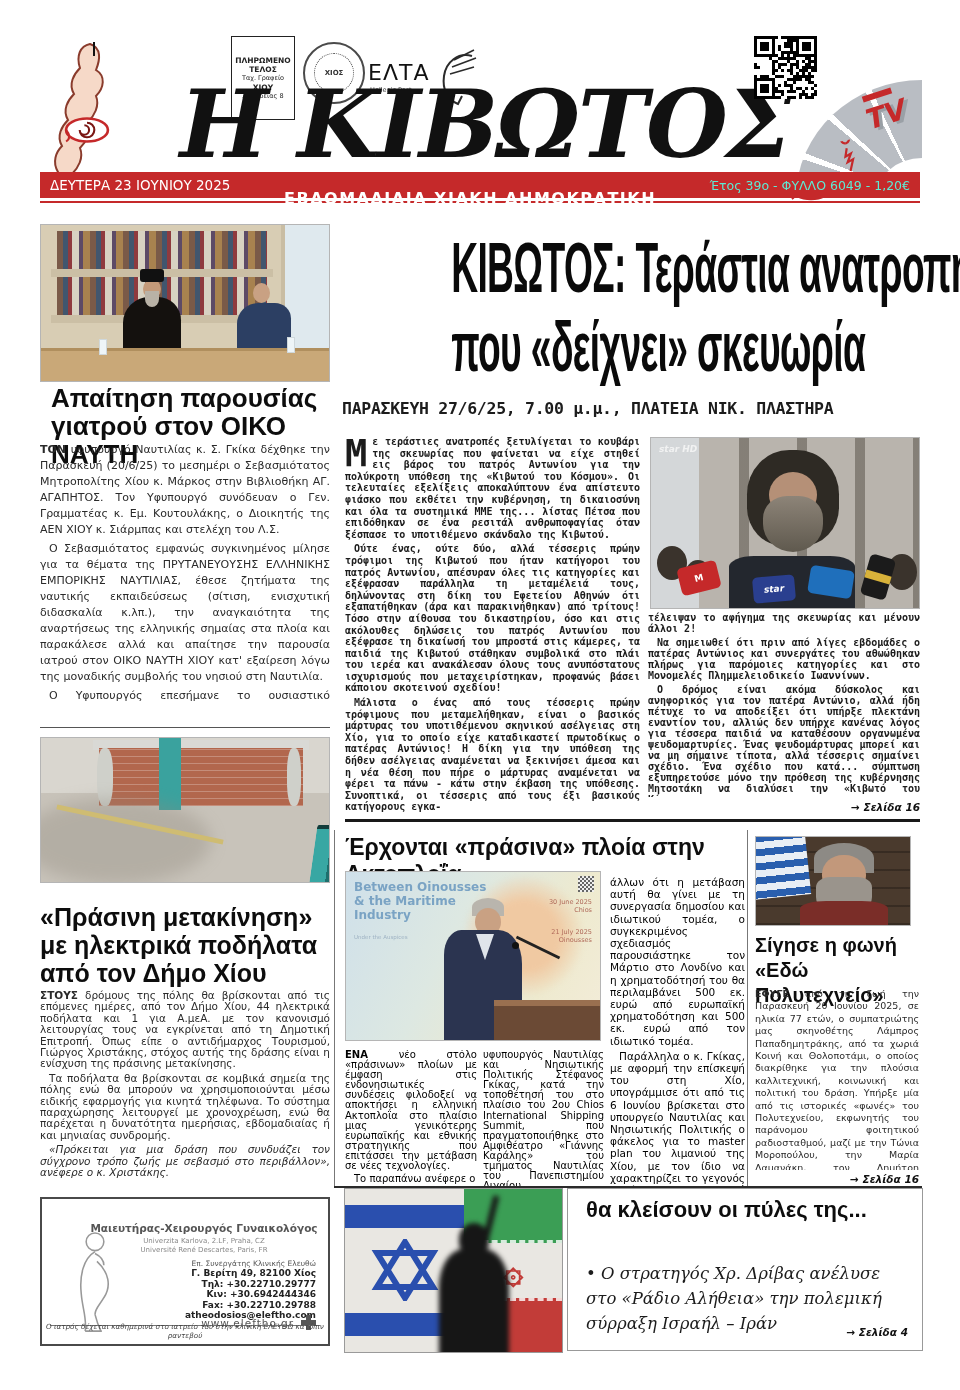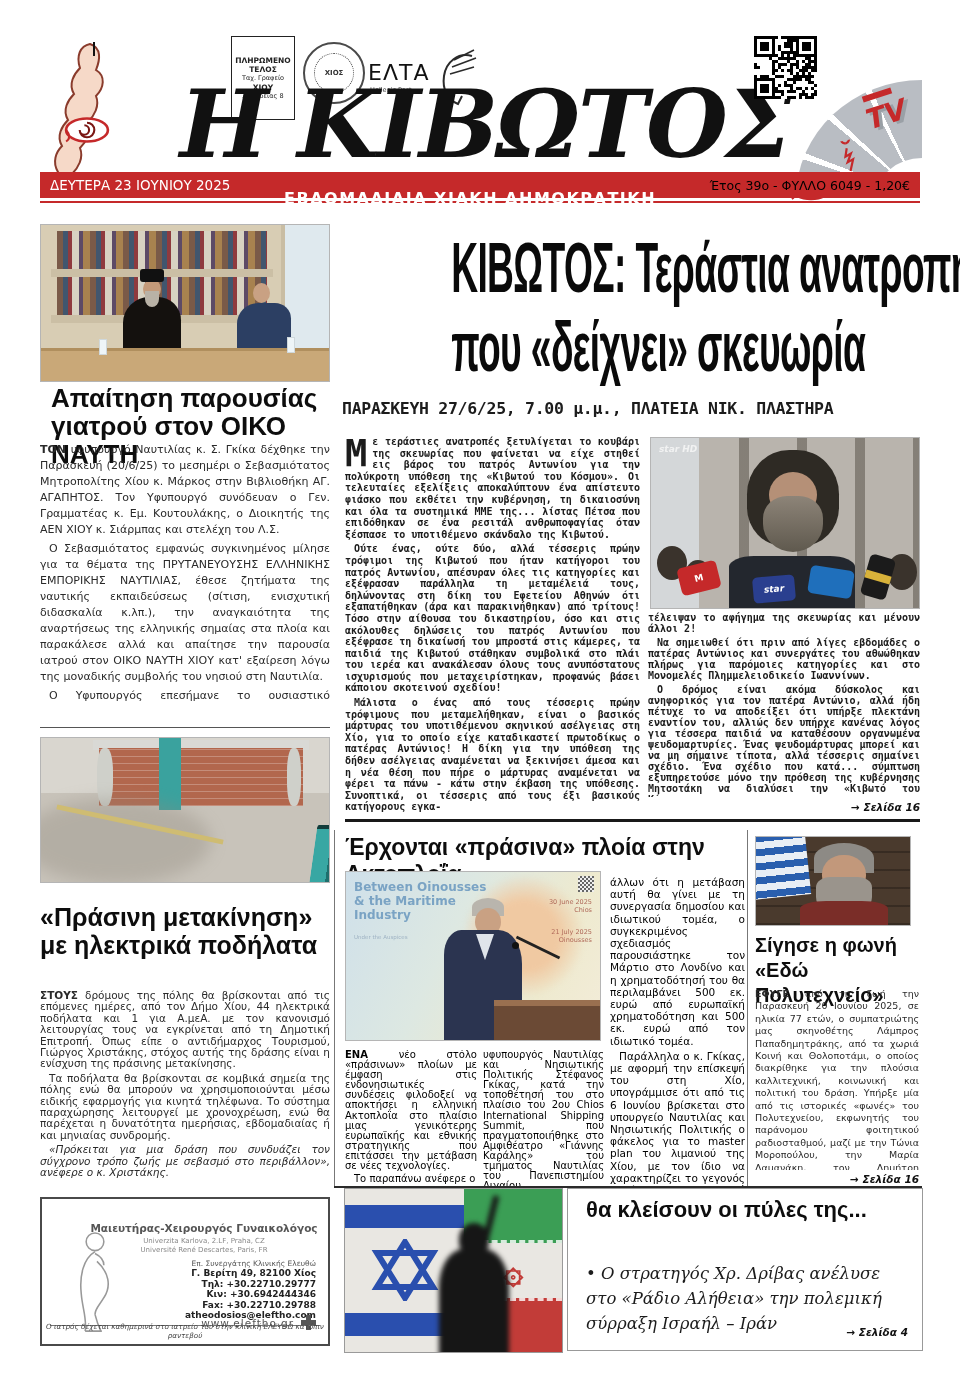--- a/index.html
+++ b/index.html
@@ -38,21 +38,21 @@
     border-top-left-radius:100% 100%;}
   #tvlogo{left:866px;top:98px;transform:rotate(-18deg);font-weight:700;font-style:italic;font-size:28px;
     color:#c5292a;text-shadow:3px 3px 0 #9aa0a6;z-index:3;}
   #tvbar{left:862px;top:92px;width:30px;height:6px;background:#c5292a;transform:rotate(-18deg);z-index:3;}
   #mascot{left:838px;top:140px;z-index:3;transform:rotate(-12deg);}
   #eye-fan{left:790px;top:176px;width:42px;height:25px;z-index:3;}
   #banner{left:40px;top:172px;width:880px;height:26px;background:#c5292a;display:flex;align-items:center;
     padding:0 10px;box-sizing:border-box;z-index:4;}
   #banner .bd{color:#fff;font-size:13.5px;}
   #banner .bt{flex:1;text-align:center;color:#fff;font-weight:700;font-size:16px;letter-spacing:1.5px;margin-top:45px;}
-  #banner .bi{color:#000000;font-size:12.5px;}
+  #banner .bi{color:#5eead4;font-size:12.5px;}
   #banner-underline{left:40px;top:201px;width:880px;height:2px;background:#c5292a;}
   
   .photo{position:absolute;overflow:hidden;border:1px solid #b5b5b5;box-sizing:border-box;}
   
   #ph-lib{left:40px;top:224px;width:290px;height:158px;background:#d8cdb4;}
   .bkrow{position:absolute;left:16px;width:210px;height:38px;
     background:repeating-linear-gradient(90deg,#7a5a48 0 6px,#41566e 6px 11px,#8f3a3e 11px 15px,#d8d2c2 15px 22px,#5d4a66 22px 26px,#a8824f 26px 33px);}
   #bkrow1{top:6px;} #bkrow2{top:52px;}
   .shelfbar{position:absolute;left:10px;width:222px;height:8px;background:#cbbfa5;}
   #shbar1{top:44px;} #shbar2{top:90px;}
@@ -556,20 +556,21 @@
     <div class="dock"></div>
     <div class="dock"></div>
     <div class="dock"></div>
     <div class="dock"></div>
     <div class="dock"></div>
   </div>
 
   <div class="abs" id="t-bikes">
     <div>«Πράσινη μετακίνηση»</div>
     <div>με ηλεκτρικά ποδήλατα</div>
+    <div>από τον Δήμο Χίου</div>
   </div>
   <div class="abs tx jtxt" id="b-bikes">
     <p class="pfirst"><span class="lead">ΣΤΟΥΣ</span> <span>δρόμους της πόλης θα βρίσκονται από τις επόμενες ημέρες, από τον Δήμο Χίου, 44 ηλεκτρικά ποδήλατα και 1 για Α.μεΑ. με τον κανονισμό λειτουργίας τους να εγκρίνεται από τη Δημοτική Επιτροπή. Όπως είπε ο αντιδήμαρχος Τουρισμού, Γιώργος Χριστάκης, στόχος αυτής της δράσης είναι η ενίσχυση της πράσινης μετακίνησης.</span></p>
     <p>Τα ποδήλατα θα βρίσκονται σε κομβικά σημεία της πόλης ενώ θα μπορούν να χρησιμοποιούνται μέσω ειδικής εφαρμογής για κινητά τηλέφωνα. Το σύστημα παραχώρησης λειτουργεί με χρονοχρέωση, ενώ θα παρέχεται η δυνατότητα ημερήσιας, εβδομαδιαίας ή και μηνιαίας συνδρομής.</p>
     <p class="quote">«Πρόκειται για μια δράση που συνδυάζει τον σύγχρονο τρόπο ζωής με σεβασμό στο περιβάλλον», ανέφερε ο κ. Χριστάκης.</p>
   </div>
 
   <div class="abs" id="hl1">ΚΙΒΩΤΟΣ: Τεράστια ανατροπή</div>
   <div class="abs" id="hl2">που «δείχνει» σκευωρία</div>
   <div class="abs slab" id="subhead">ΠΑΡΑΣΚΕΥΗ 27/6/25, 7.00 μ.μ., ΠΛΑΤΕΙΑ ΝΙΚ. ΠΛΑΣΤΗΡΑ</div>

